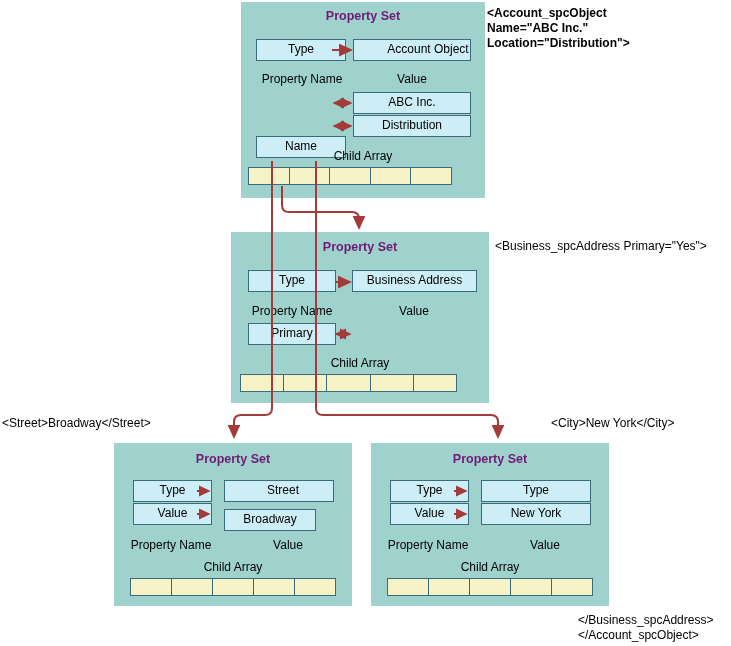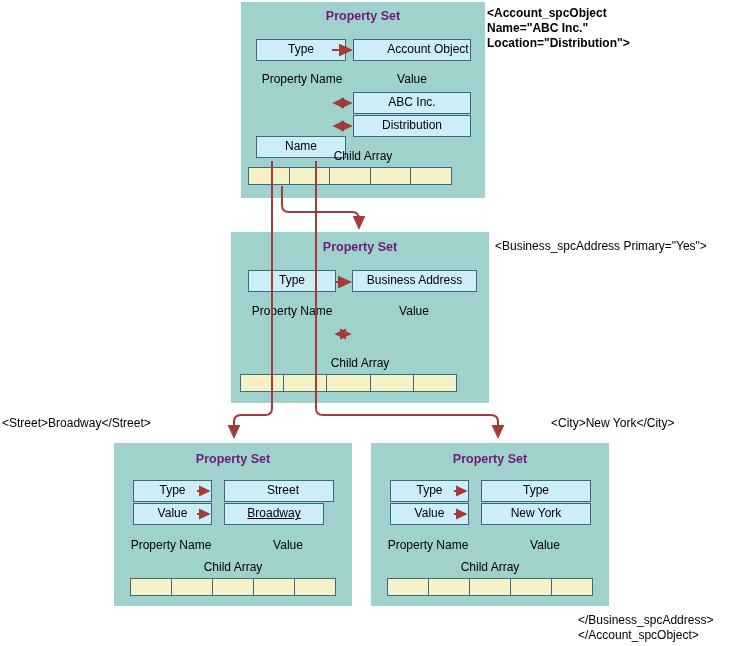--- a/index.html
+++ b/index.html
@@ -115,38 +115,39 @@
 
   <div class="ps-box" style="left:231px; top:232px; width:258px; height:171px;">
     <div class="ps-title" style="top:8px;">Property Set</div>
 
     <div class="cell" style="left:17px; top:38px; width:88px; height:22px;">Type</div>
     <div class="cell" style="left:121px; top:38px; width:125px; height:22px;">Business Address</div>
 
     <div class="lbl" style="left:9px; top:72px; width:104px;">Property Name</div>
     <div class="lbl" style="left:145px; top:72px; width:76px;">Value</div>
 
+    <div class="cell" style="left:17px; top:91px; width:88px; height:22px;">Primary</div>
 
     <div class="lbl" style="left:0px; top:124px; width:258px;">Child Array</div>
     <div class="child-array" style="left:9px; top:142px; width:217px; height:18px;">
       <span class="seg"></span>
       <span class="seg"></span>
       <span class="seg"></span>
       <span class="seg"></span>
       <span class="seg"></span>
     </div>
   </div>
 
   <div class="ps-box" style="left:114px; top:443px; width:238px; height:163px;">
     <div class="ps-title" style="top:9px;">Property Set</div>
 
     <div class="cell" style="left:19px; top:37px; width:79px; height:22px;">Type</div>
     <div class="cell" style="left:110px; top:37px; width:110px; height:22px;padding-left:8px;">Street</div>
     <div class="cell" style="left:19px; top:60px; width:79px; height:22px;">Value</div>
-    <div class="cell" style="left:110px; top:60px; width:100px; height:22px;text-decoration:underline;">Broadway</div>
+    <div class="cell" style="left:110px; top:66px; width:92px; height:22px;">Broadway</div>
 
     <div class="lbl" style="left:5px; top:95px; width:104px;">Property Name</div>
     <div class="lbl" style="left:136px; top:95px; width:76px;">Value</div>
 
     <div class="lbl" style="left:0px; top:117px; width:238px;">Child Array</div>
     <div class="child-array" style="left:16px; top:135px; width:206px; height:18px;">
       <span class="seg"></span>
       <span class="seg"></span>
       <span class="seg"></span>
       <span class="seg"></span>

